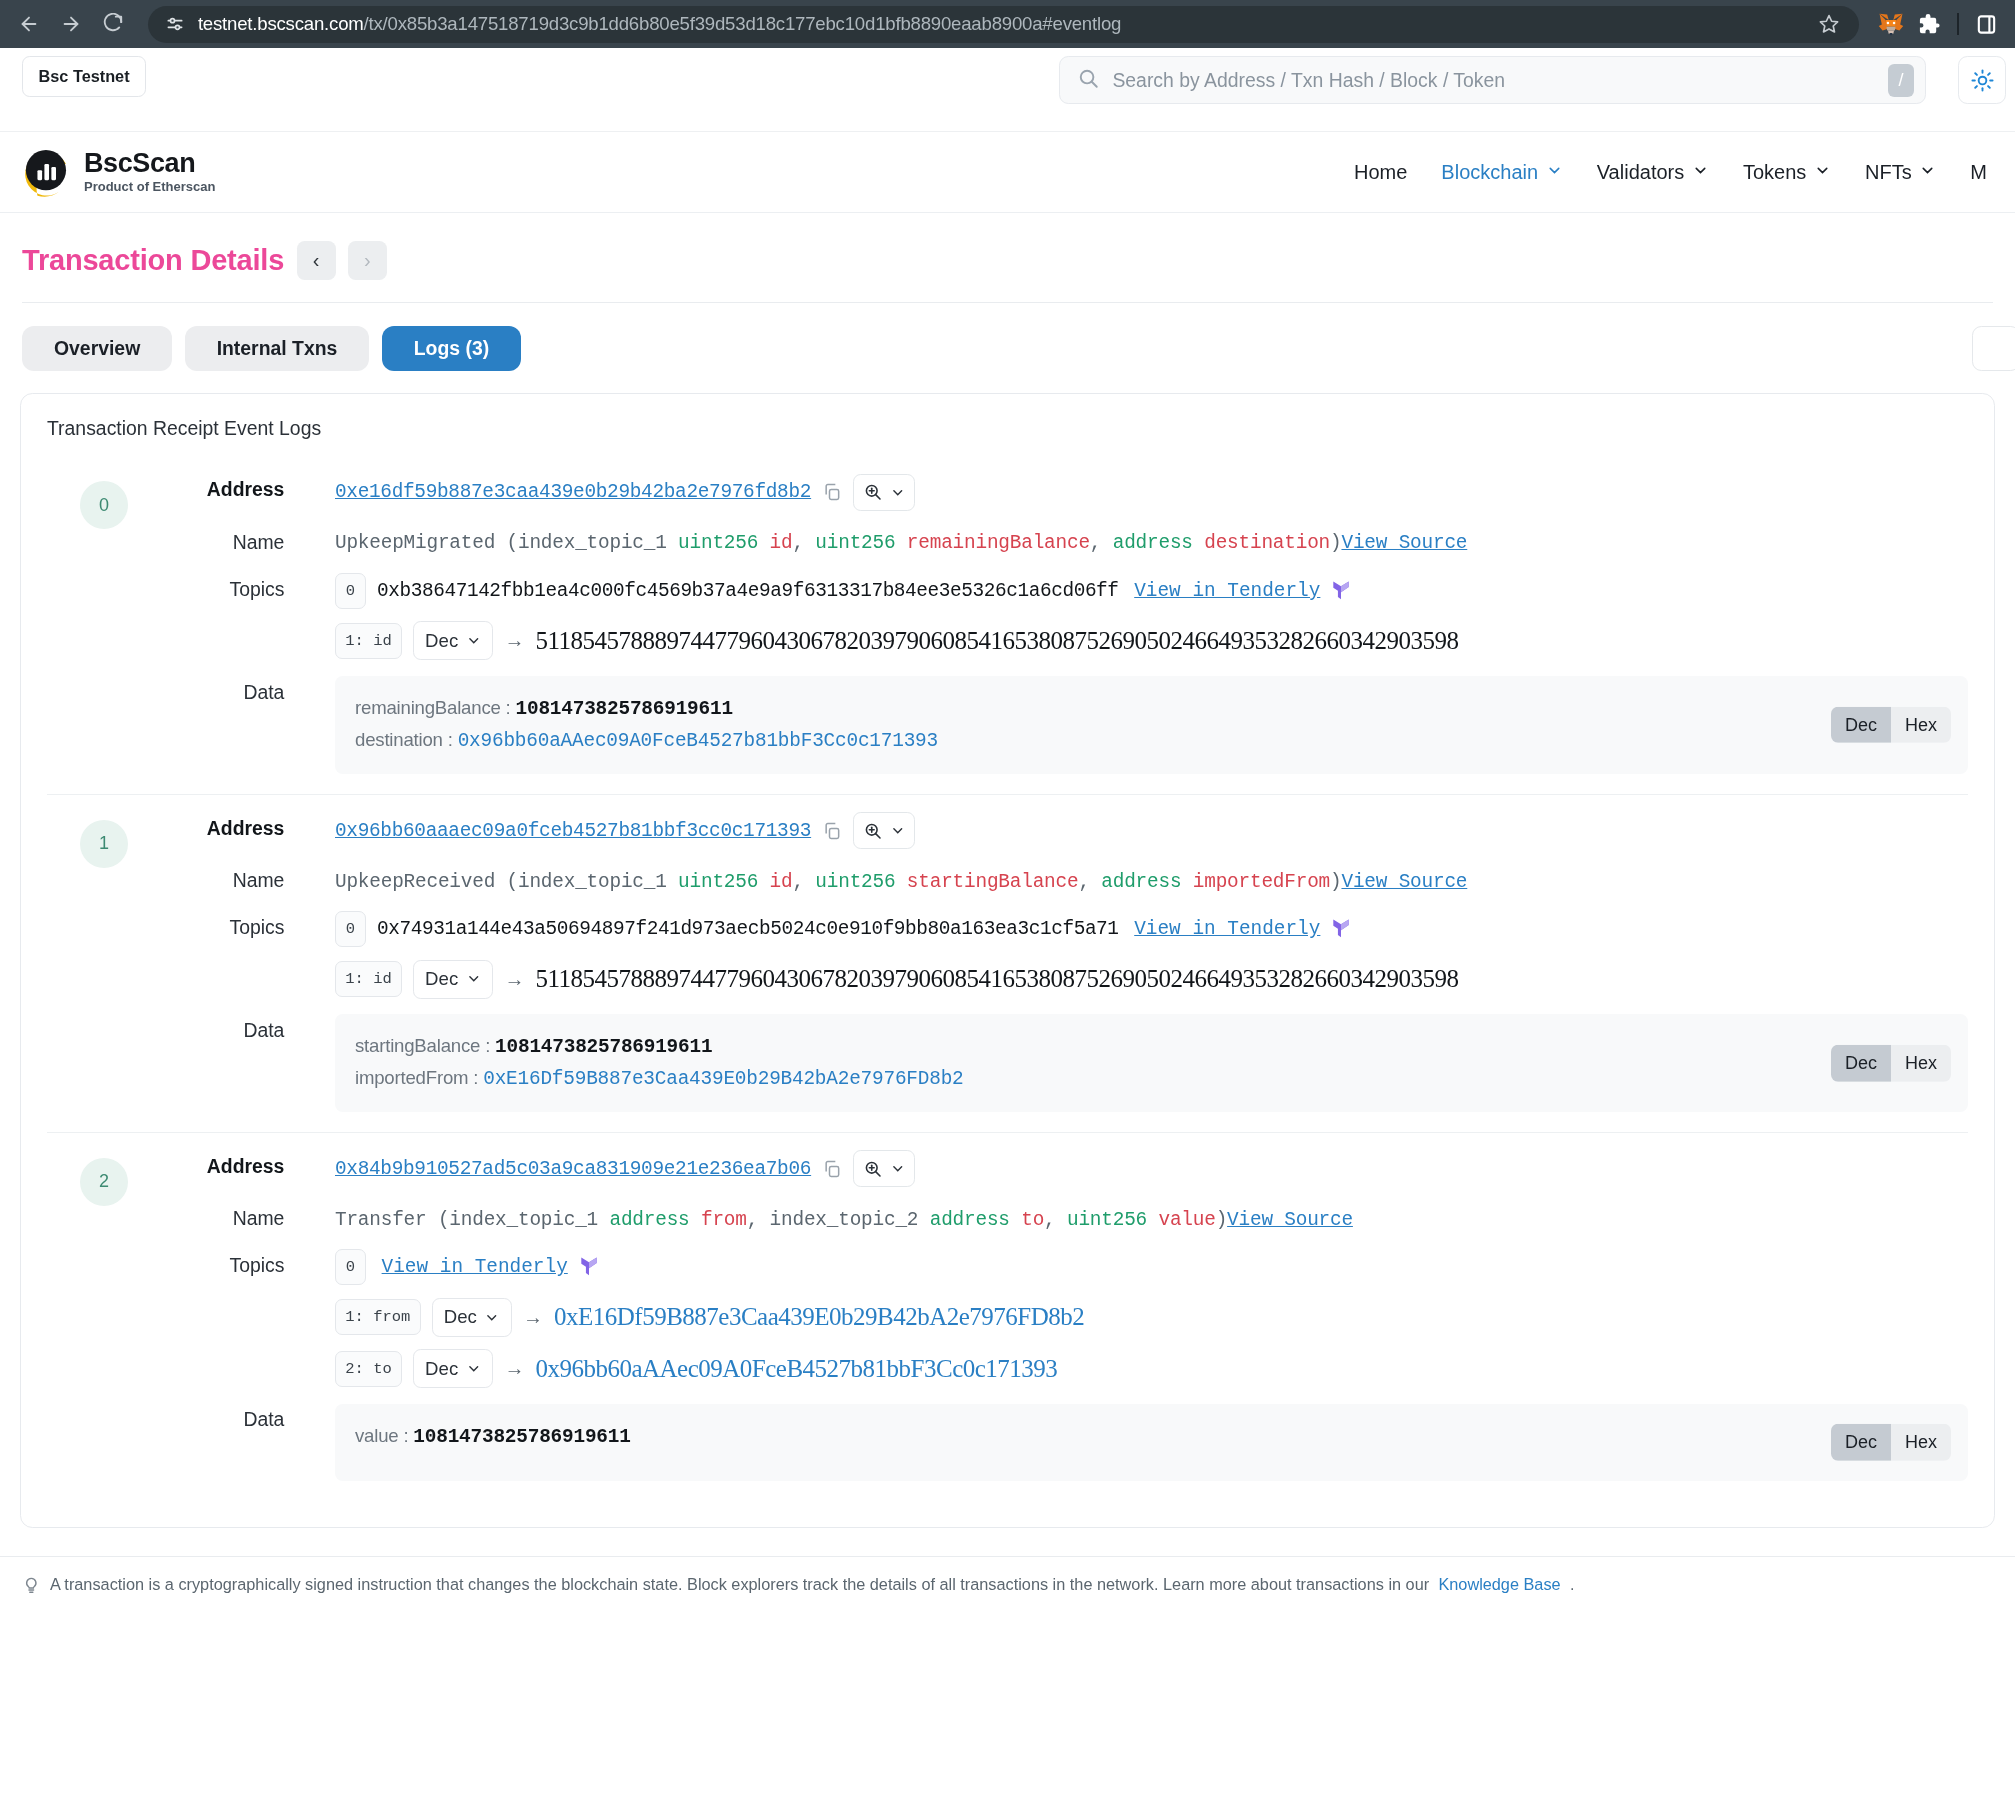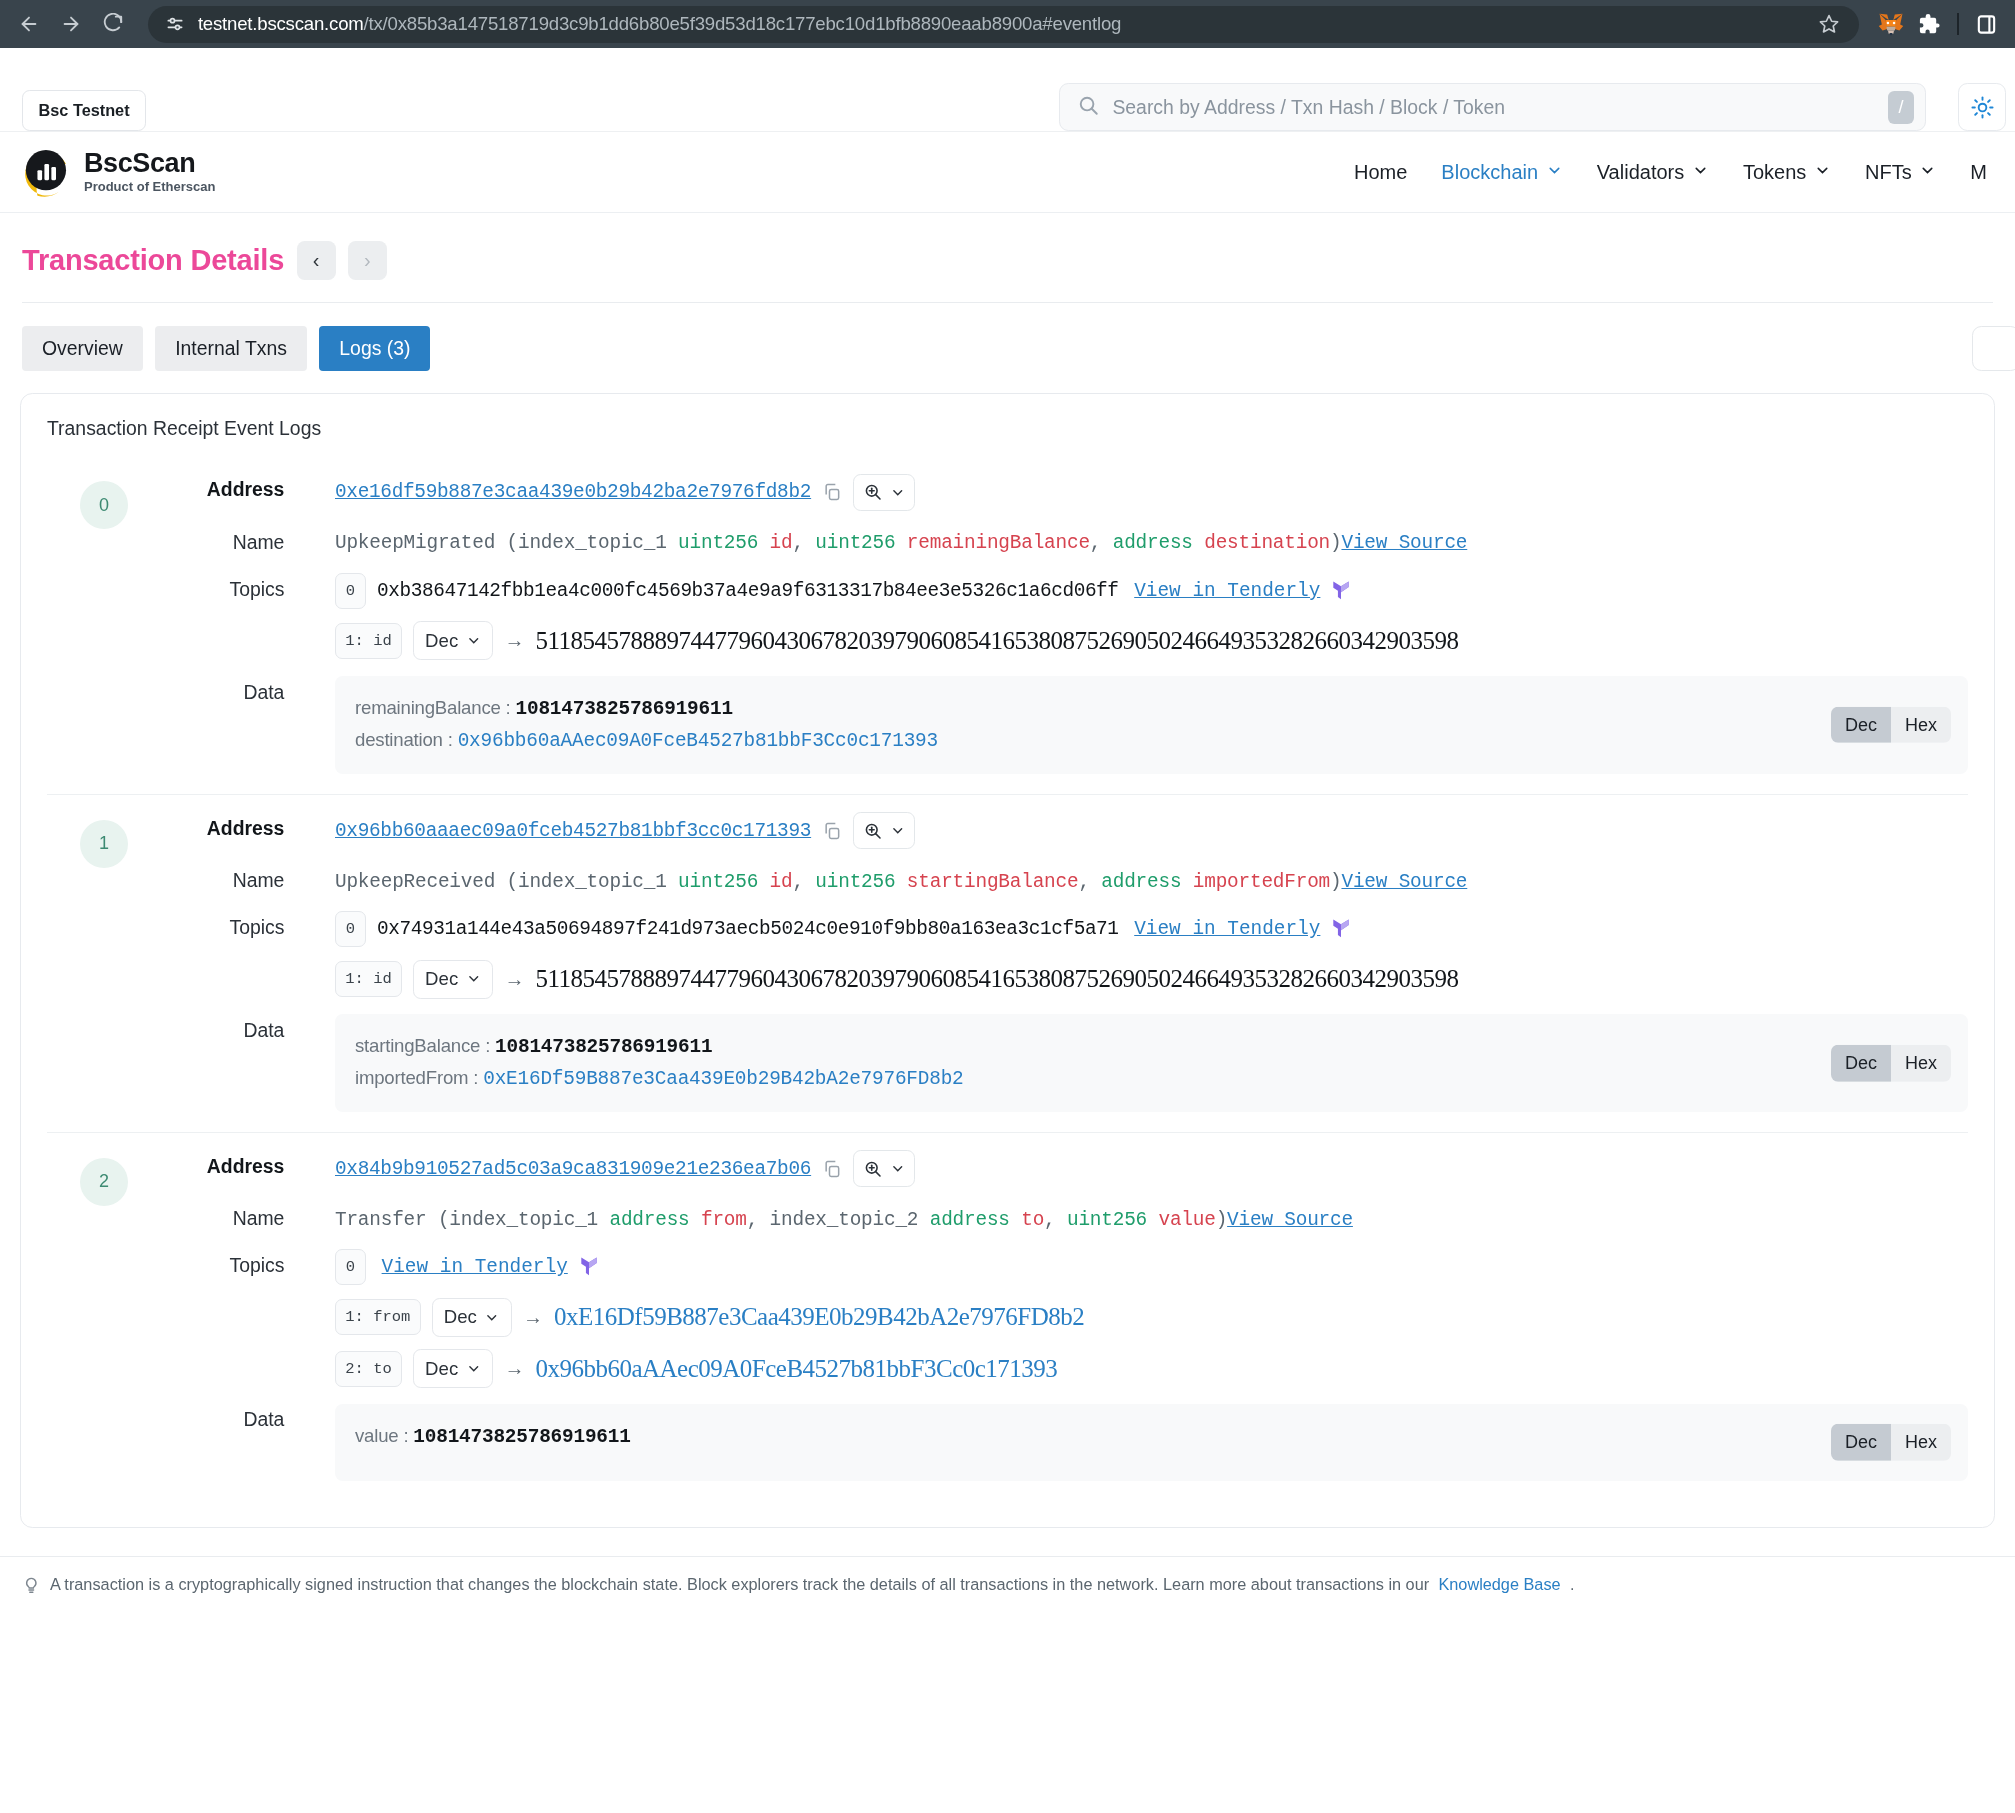--- a/index.html
+++ b/index.html
@@ -71,22 +71,22 @@
   .chrome-divider {
     width: 1.5px; height: 22px; background: #1d2429;
     margin: 0 6.2px;
   }
 
   
   .topbar {
     height: 84px;
     background: #ffffff;
     border-bottom: 0.8px solid #eef0f2;
-    display: flex; align-items: flex-end;
-    padding: 0 22px;
+    display: flex; align-items: flex-start;
+    padding: 8px 22px;
     position: relative;
   }
   .net-badge {
     border: 0.8px solid #e3e6ea;
     border-radius: 7.7px;
     padding: 10px 15.5px;
     font-size: 16.3px;
     color: #1a1f24;
     font-weight: 600;
     background: #fff;
@@ -185,23 +185,23 @@
   }
 
   
   .tabs {
     display: flex; align-items: center; gap: 12.4px;
     padding: 23px 22px 22px 22px;
     position: relative;
   }
   .tab {
     background: #ecedef; color: #1b2027;
-    border-radius: 4px;
-    padding: 11px 20px;
-    font-size: 19.4px; font-weight: 400;
+    border-radius: 12px;
+    padding: 11px 32px;
+    font-size: 19.4px; font-weight: 700;
     white-space: nowrap;
   }
   .tab.active { background: #2a7fc4; color: #ffffff; }
   .tab-right {
     position: absolute; right: -4.6px; top: 23px;
     width: 48px; height: 45px;
     border: 0.8px solid #e5e8eb;
     border-radius: 9.3px;
     background: #fff;
   }

